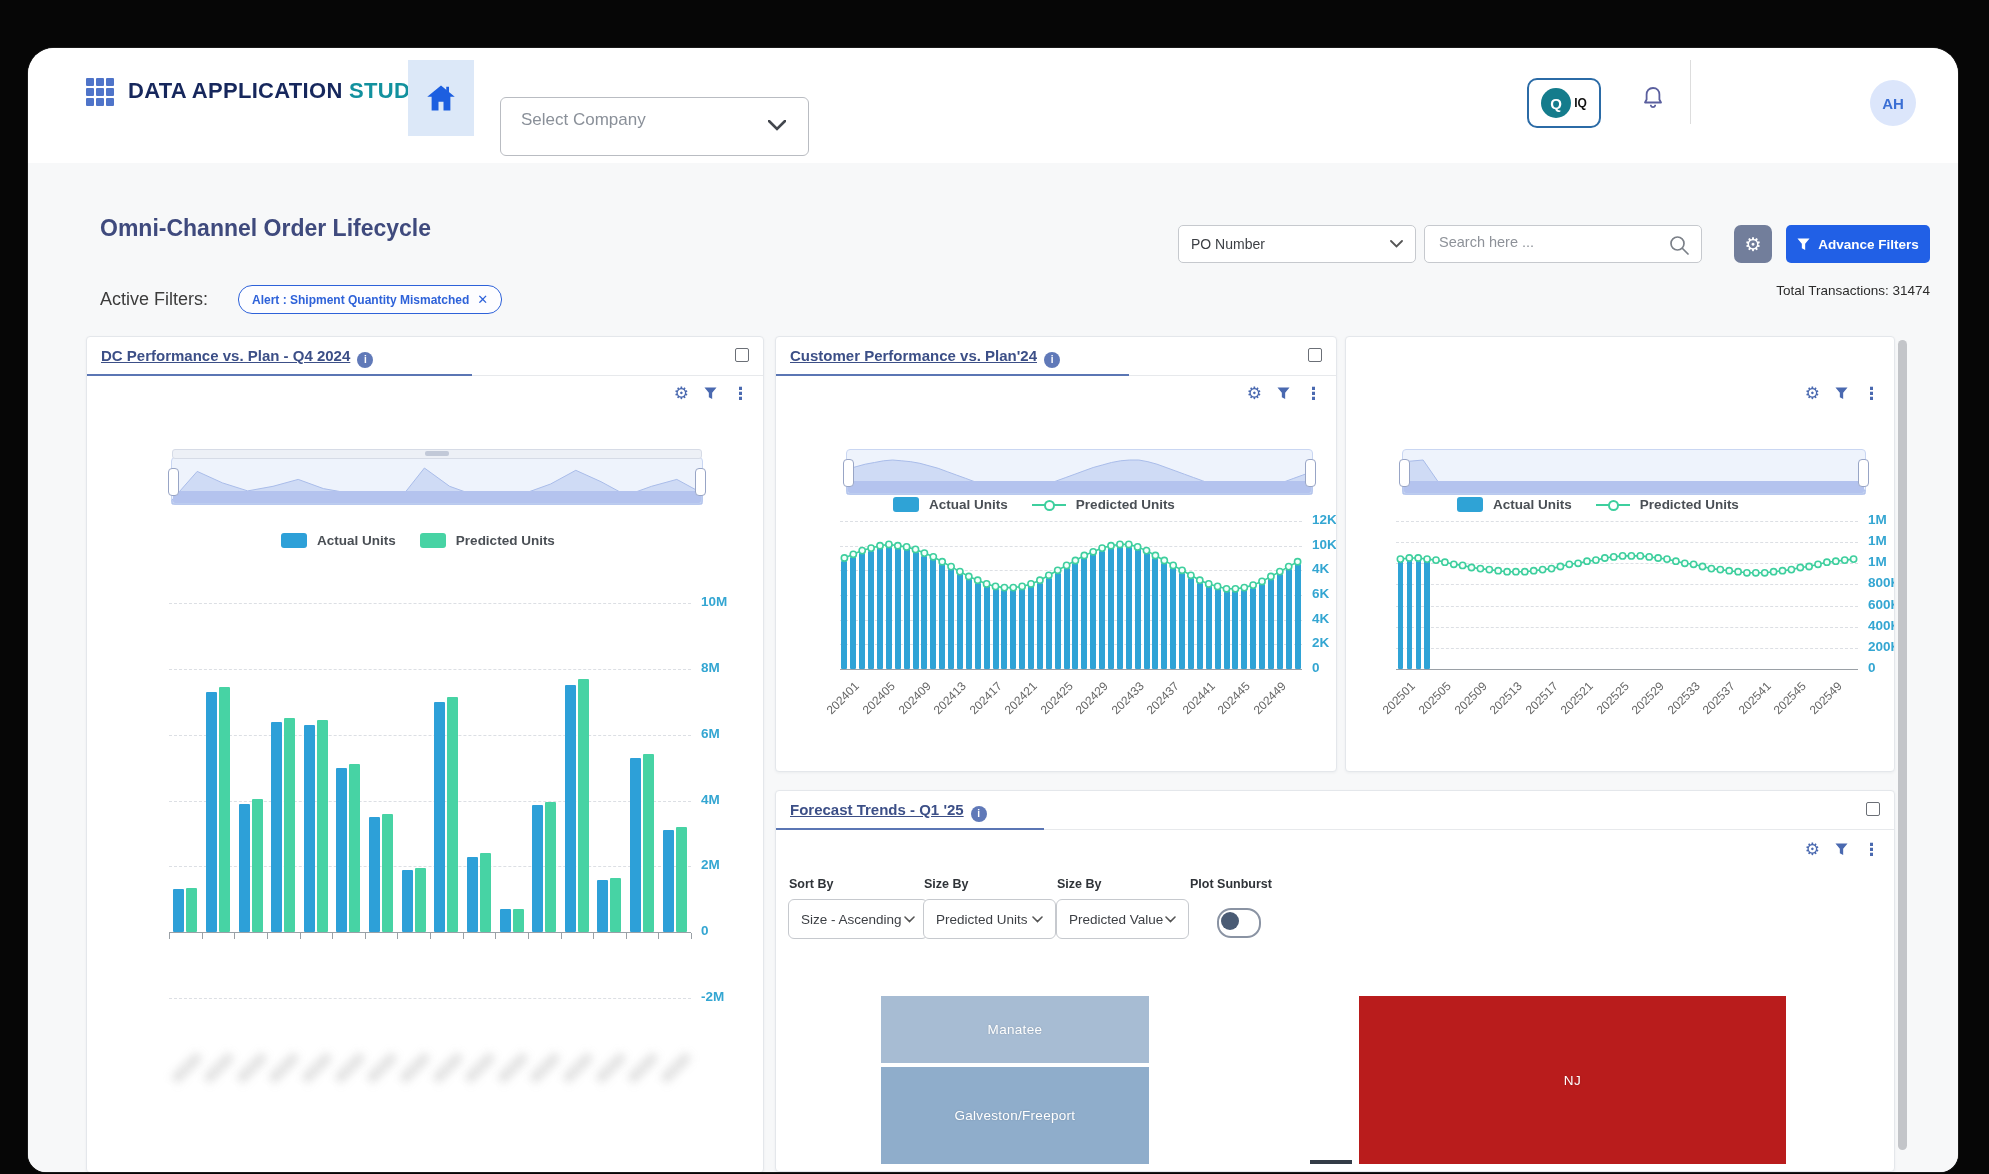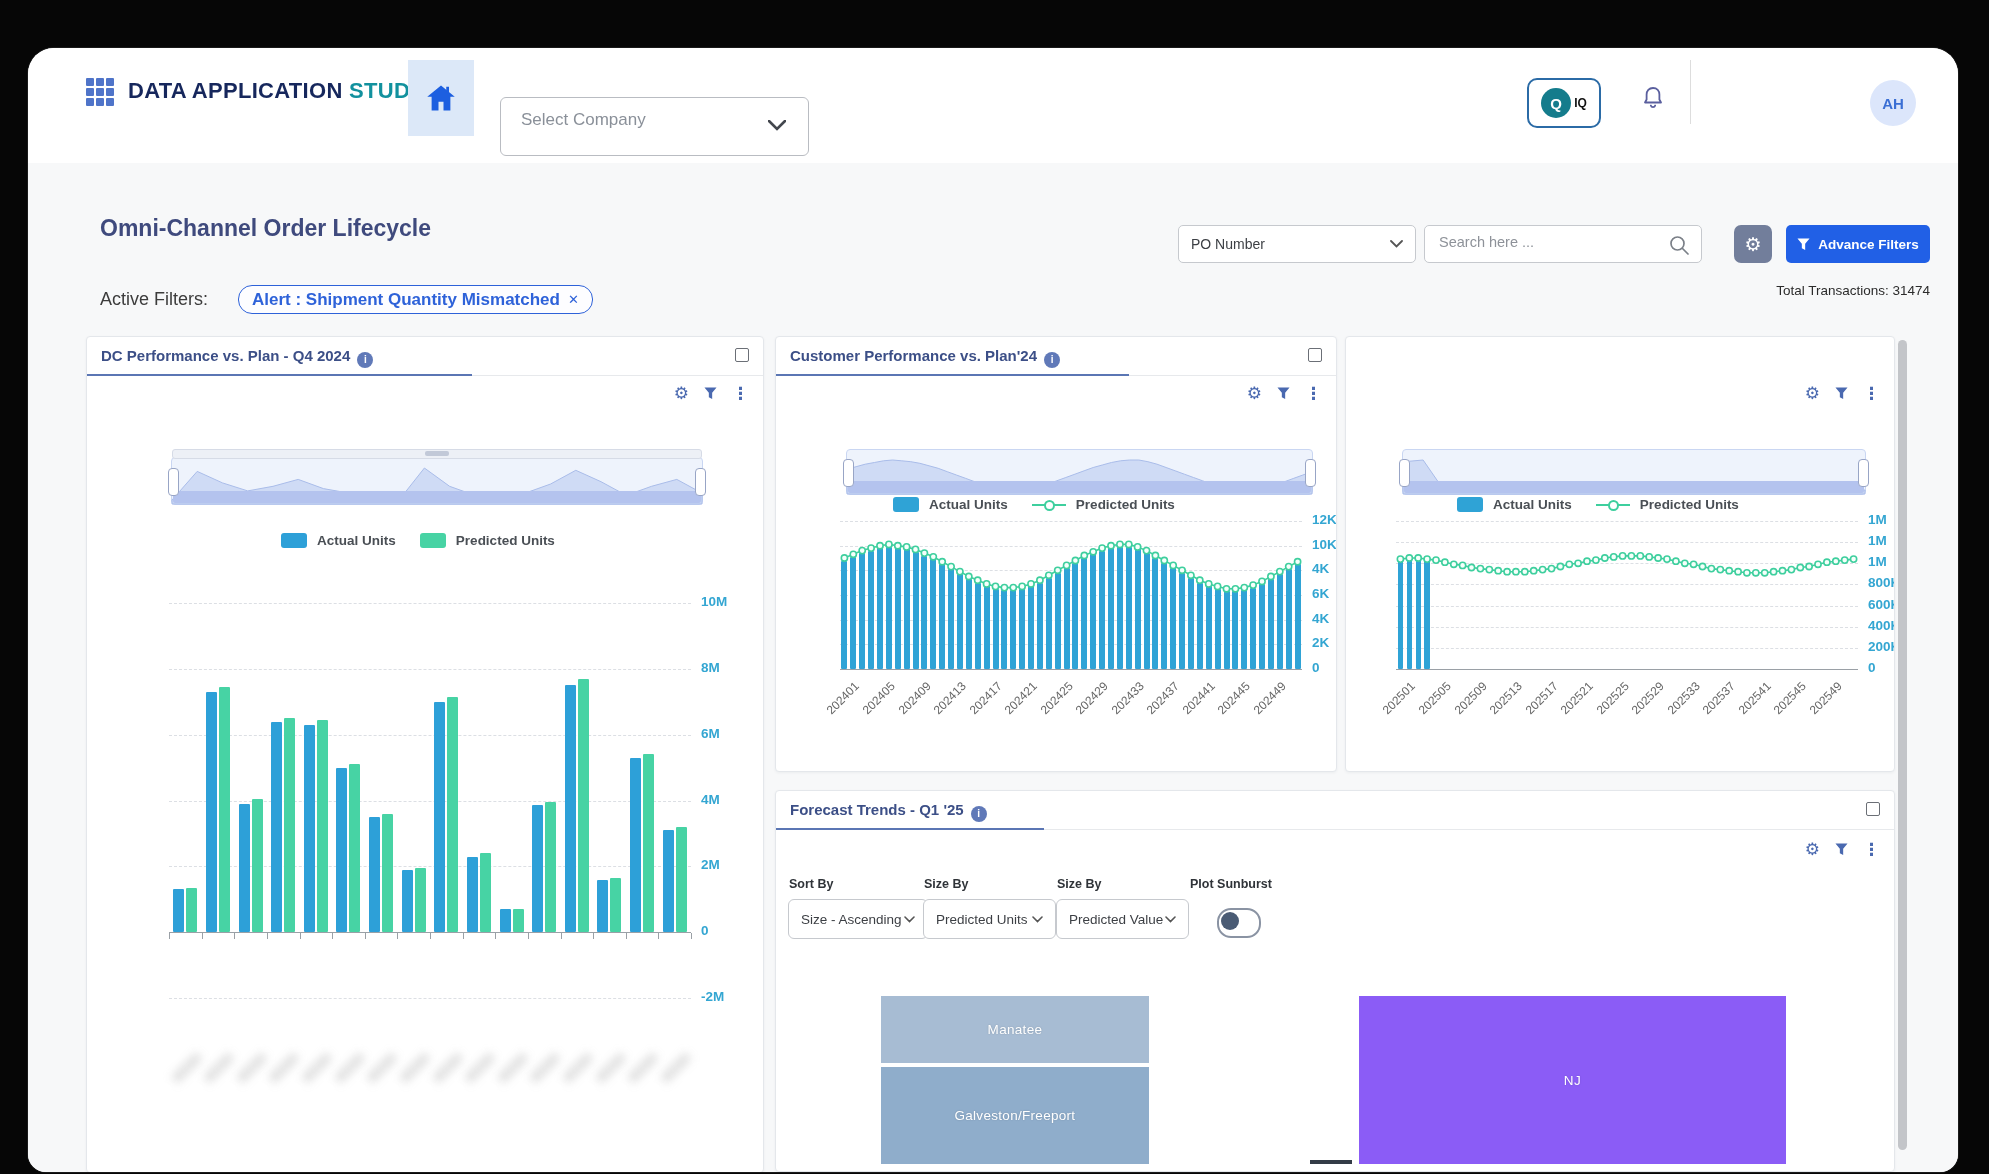--- a/index.html
+++ b/index.html
@@ -33,30 +33,30 @@
   #po-select{left:1150px;top:62px;width:238px;height:38px;}
   #search-box{position:absolute;left:1396px;top:62px;width:278px;height:38px;background:#fff;border:1px solid #c6c9ce;border-radius:5px;box-sizing:border-box;}
   #search-box input{position:absolute;left:12px;top:7px;width:220px;border:none;outline:none;font-size:14.5px;color:#333;font-family:inherit;background:transparent;}
   #search-box input::placeholder{color:#8e9299;}
   #search-box svg{position:absolute;right:12px;top:9px;}
   #gear-button{position:absolute;left:1706px;top:62px;width:38px;height:38px;background:#727e9b;border-radius:7px;color:#fff;font-size:19px;display:flex;align-items:center;justify-content:center;cursor:pointer;}
   #adv-button{position:absolute;left:1758px;top:62px;width:144px;height:38px;background:#2160e6;border-radius:5px;color:#fff;display:flex;align-items:center;justify-content:center;gap:8px;font-size:13.5px;font-weight:bold;cursor:pointer;}
   #total-tx{position:absolute;left:1574px;top:120px;width:328px;text-align:right;font-size:13.5px;color:#2b2b2b;}
   #filters-label{position:absolute;left:72px;top:126px;font-size:18px;color:#3c3c3c;}
   #filter-chip{position:absolute;left:210px;top:122px;height:27px;border:1.5px solid #2e62d9;border-radius:14px;display:flex;align-items:center;gap:8px;padding:0 13px;background:#fdfdff;cursor:pointer;}
-  #filter-chip .chip-text{font-size:17px;font-weight:bold;color:#2e62d9;white-space:nowrap;}
+  #filter-chip .chip-text{font-size:12px;font-weight:bold;color:#2e62d9;white-space:nowrap;}
   #filter-chip .chip-x{font-size:13px;color:#2e62d9;font-weight:bold;}
   
   .card{position:absolute;background:#fff;border:1px solid #e4e7eb;border-radius:4px;box-shadow:0 1px 3px rgba(20,30,60,.05);overflow:hidden;}
   #card1{left:58px;top:173px;width:676px;height:835px;}
   #card2{left:747px;top:173px;width:560px;height:434px;}
   #card3{left:1317px;top:173px;width:548px;height:434px;}
   #card4{left:747px;top:627px;width:1118px;height:380px;}
   .card-head{position:relative;height:38px;border-bottom:1px solid #e7e9ec;}
-  .card-title{position:absolute;left:14px;top:10px;font-size:15px;font-weight:bold;color:#3c4f87;white-space:nowrap;}
+  .card-title{position:absolute;left:14px;top:10px;font-size:15px;font-weight:bold;color:#3c4f87;white-space:nowrap;text-decoration:underline;}
   .info-icon{display:inline-block;width:16px;height:16px;border-radius:50%;background:#6079b8;color:#fff;font-size:10px;font-weight:bold;text-align:center;line-height:16px;margin-left:7px;vertical-align:-2px;font-style:normal;}
   .underline{position:absolute;left:0;bottom:-1px;height:2.5px;background:#5b76b4;}
   .maximize-icon{position:absolute;right:14px;top:11px;width:12px;height:12px;border:1.7px solid #6b6f76;border-radius:2px;cursor:pointer;}
   .card-tools{position:absolute;right:14px;display:flex;gap:15px;align-items:center;color:#4a69b0;}
   .tool{cursor:pointer;font-style:normal;}
   .gear-glyph{font-size:17px;} .kebab-glyph{font-size:17px;font-weight:bold;letter-spacing:0;}
   
   .plot{position:absolute;}
   .gridline{position:absolute;left:0;right:0;height:0;border-top:1.5px dashed #dcdfe4;}
   .ytick{position:absolute;font-size:13.5px;font-weight:bold;color:#34a6d2;white-space:nowrap;}
@@ -616,21 +616,21 @@
           </div>
 
         <div id="treemap">
             <div class="tm-cell" style="left: 0%; top: 42.5%; width: 29.6%; height: 57.5%; background: rgb(143, 173, 203);">
               <span class="tm-label">Galveston/Freeport</span>
             </div>
             <div class="tm-cell" style="left: 0%; top: 0%; width: 29.6%; height: 40%; background: rgb(167, 188, 211);">
               <span class="tm-label">Manatee</span>
             </div>
             <div class="tm-cell" style="left: 47.4%; top: 97.5%; width: 4.6%; height: 2.5%; background: rgb(51, 60, 71);"></div>
-            <div class="tm-cell" style="left: 52.8%; top: 0%; width: 47.2%; height: 100%; background: #8b5cf6;">
+            <div class="tm-cell" style="left: 52.8%; top: 0%; width: 47.2%; height: 100%; background: #b91c1c;">
               <span class="tm-label">NJ</span>
             </div>
           </div>
       </section>
 
       <div id="v-scrollbar"></div>
     </div>
   </div>
 </div>
 

